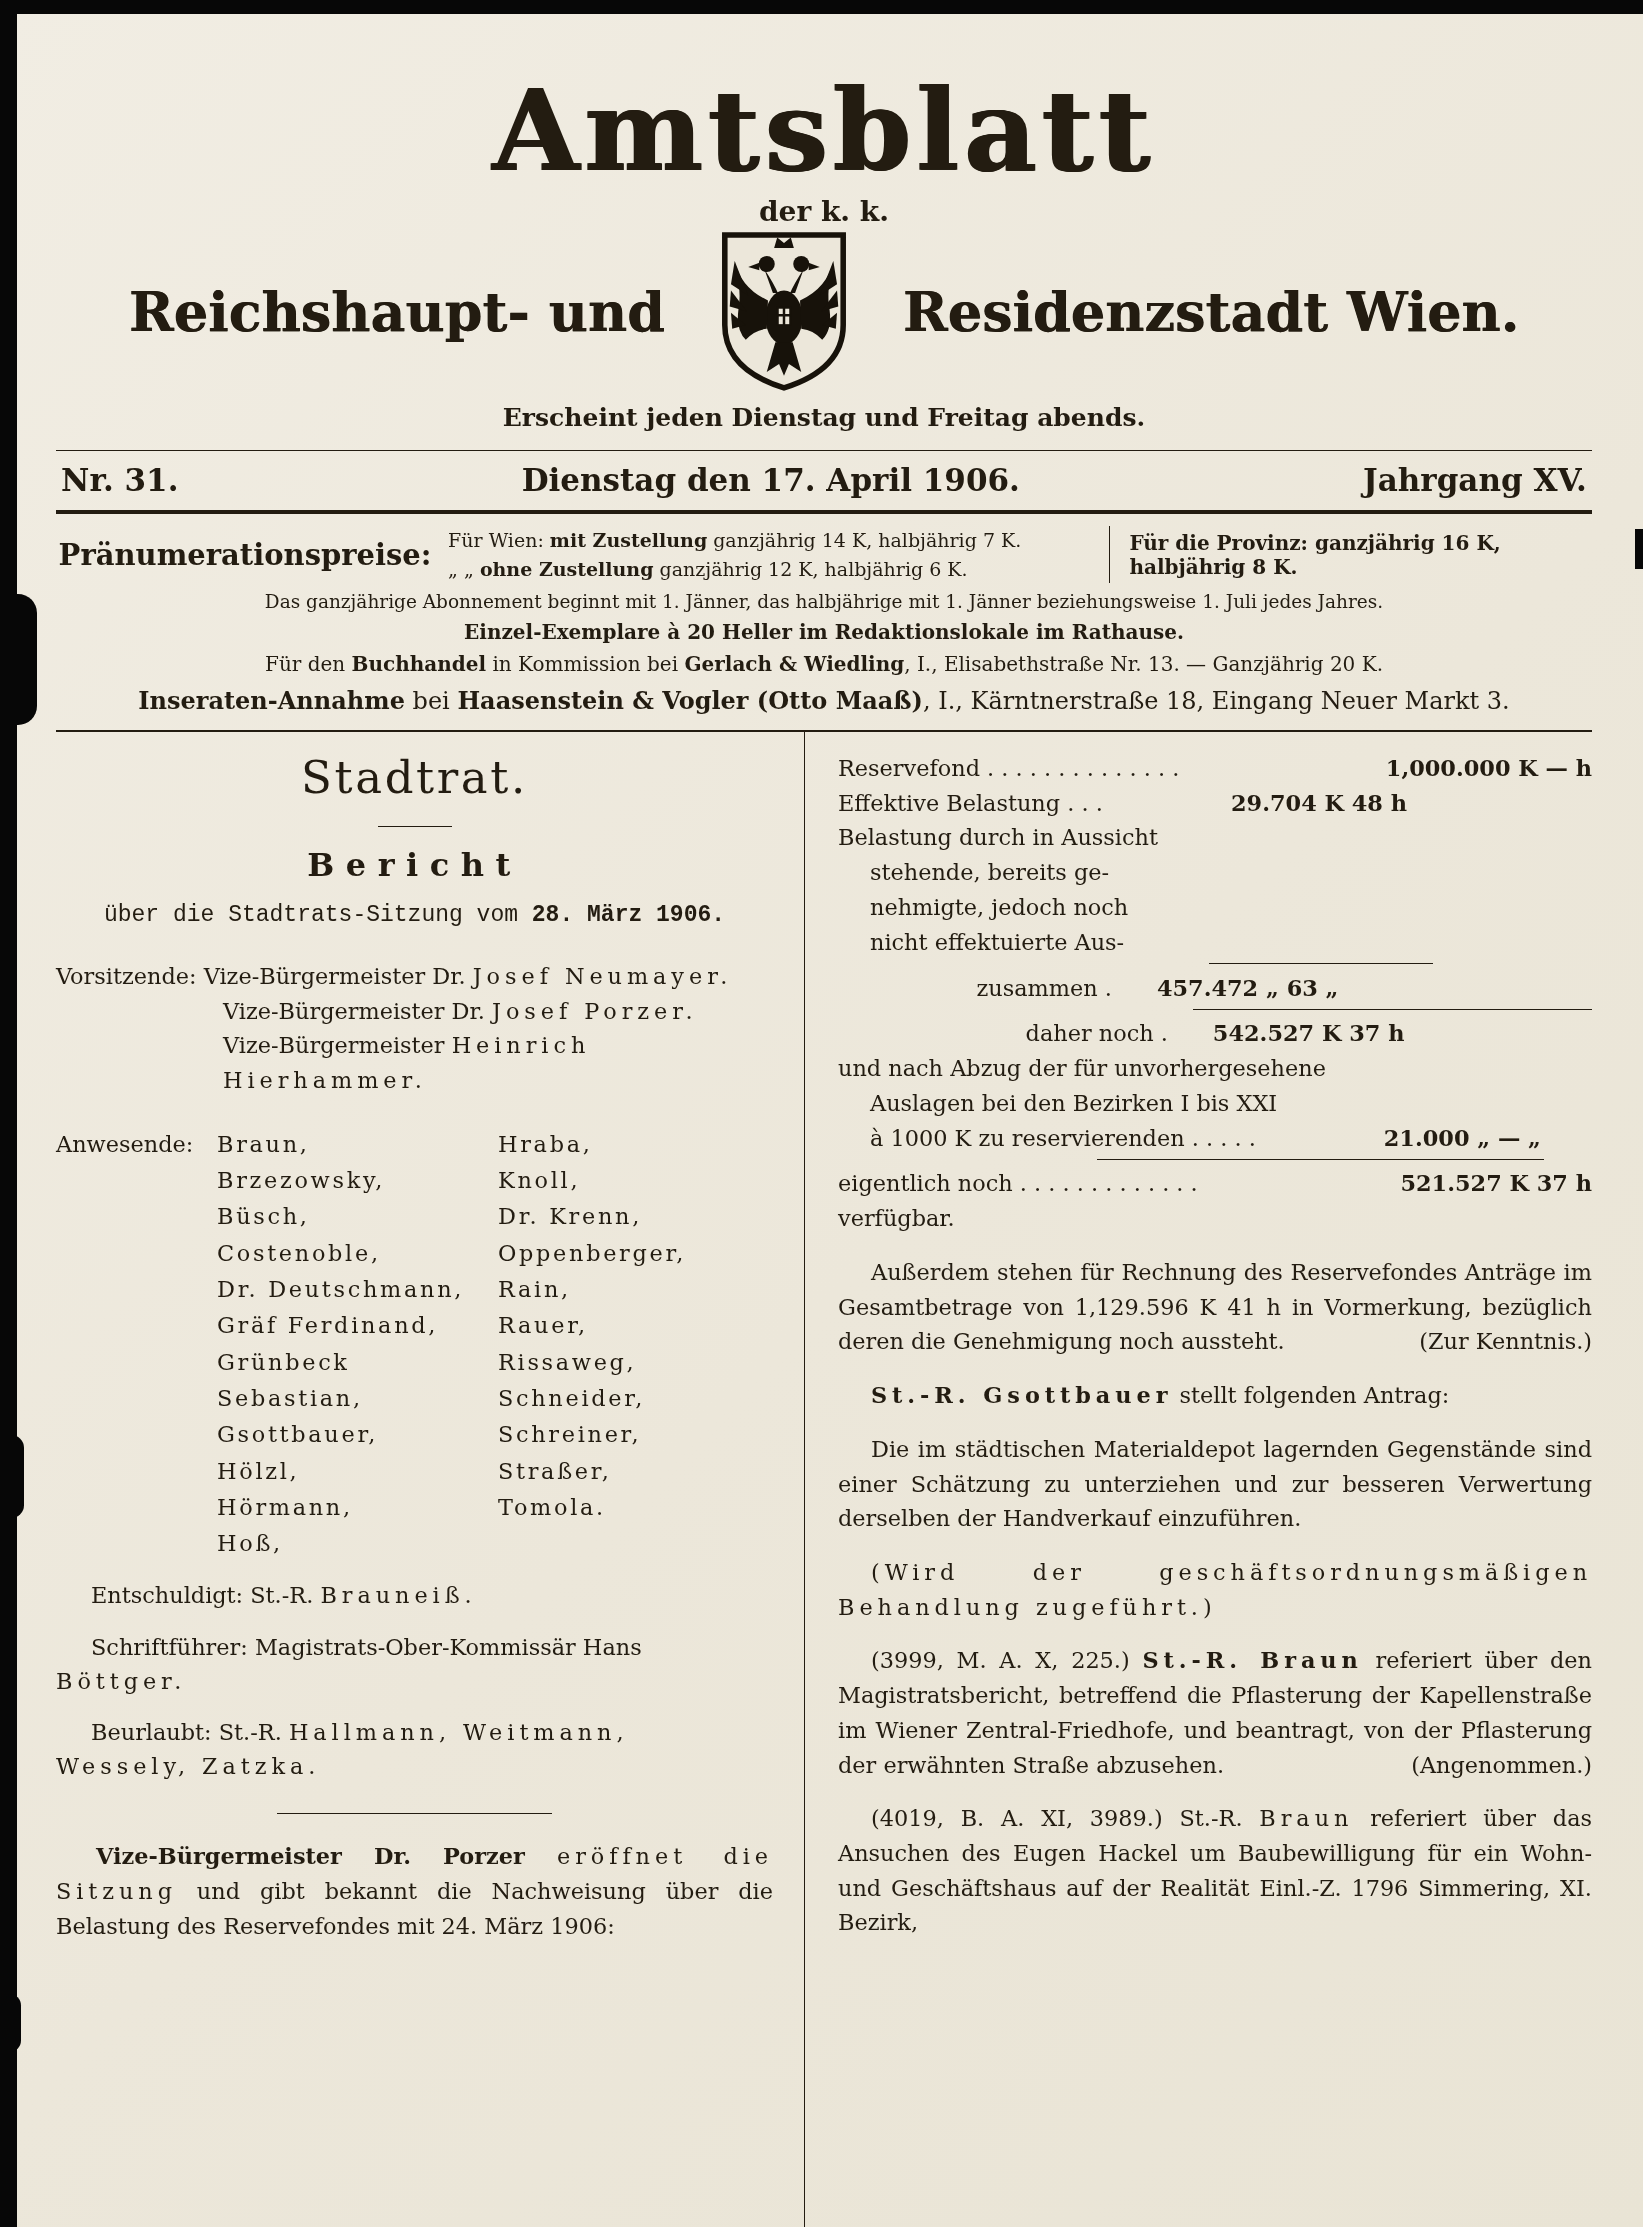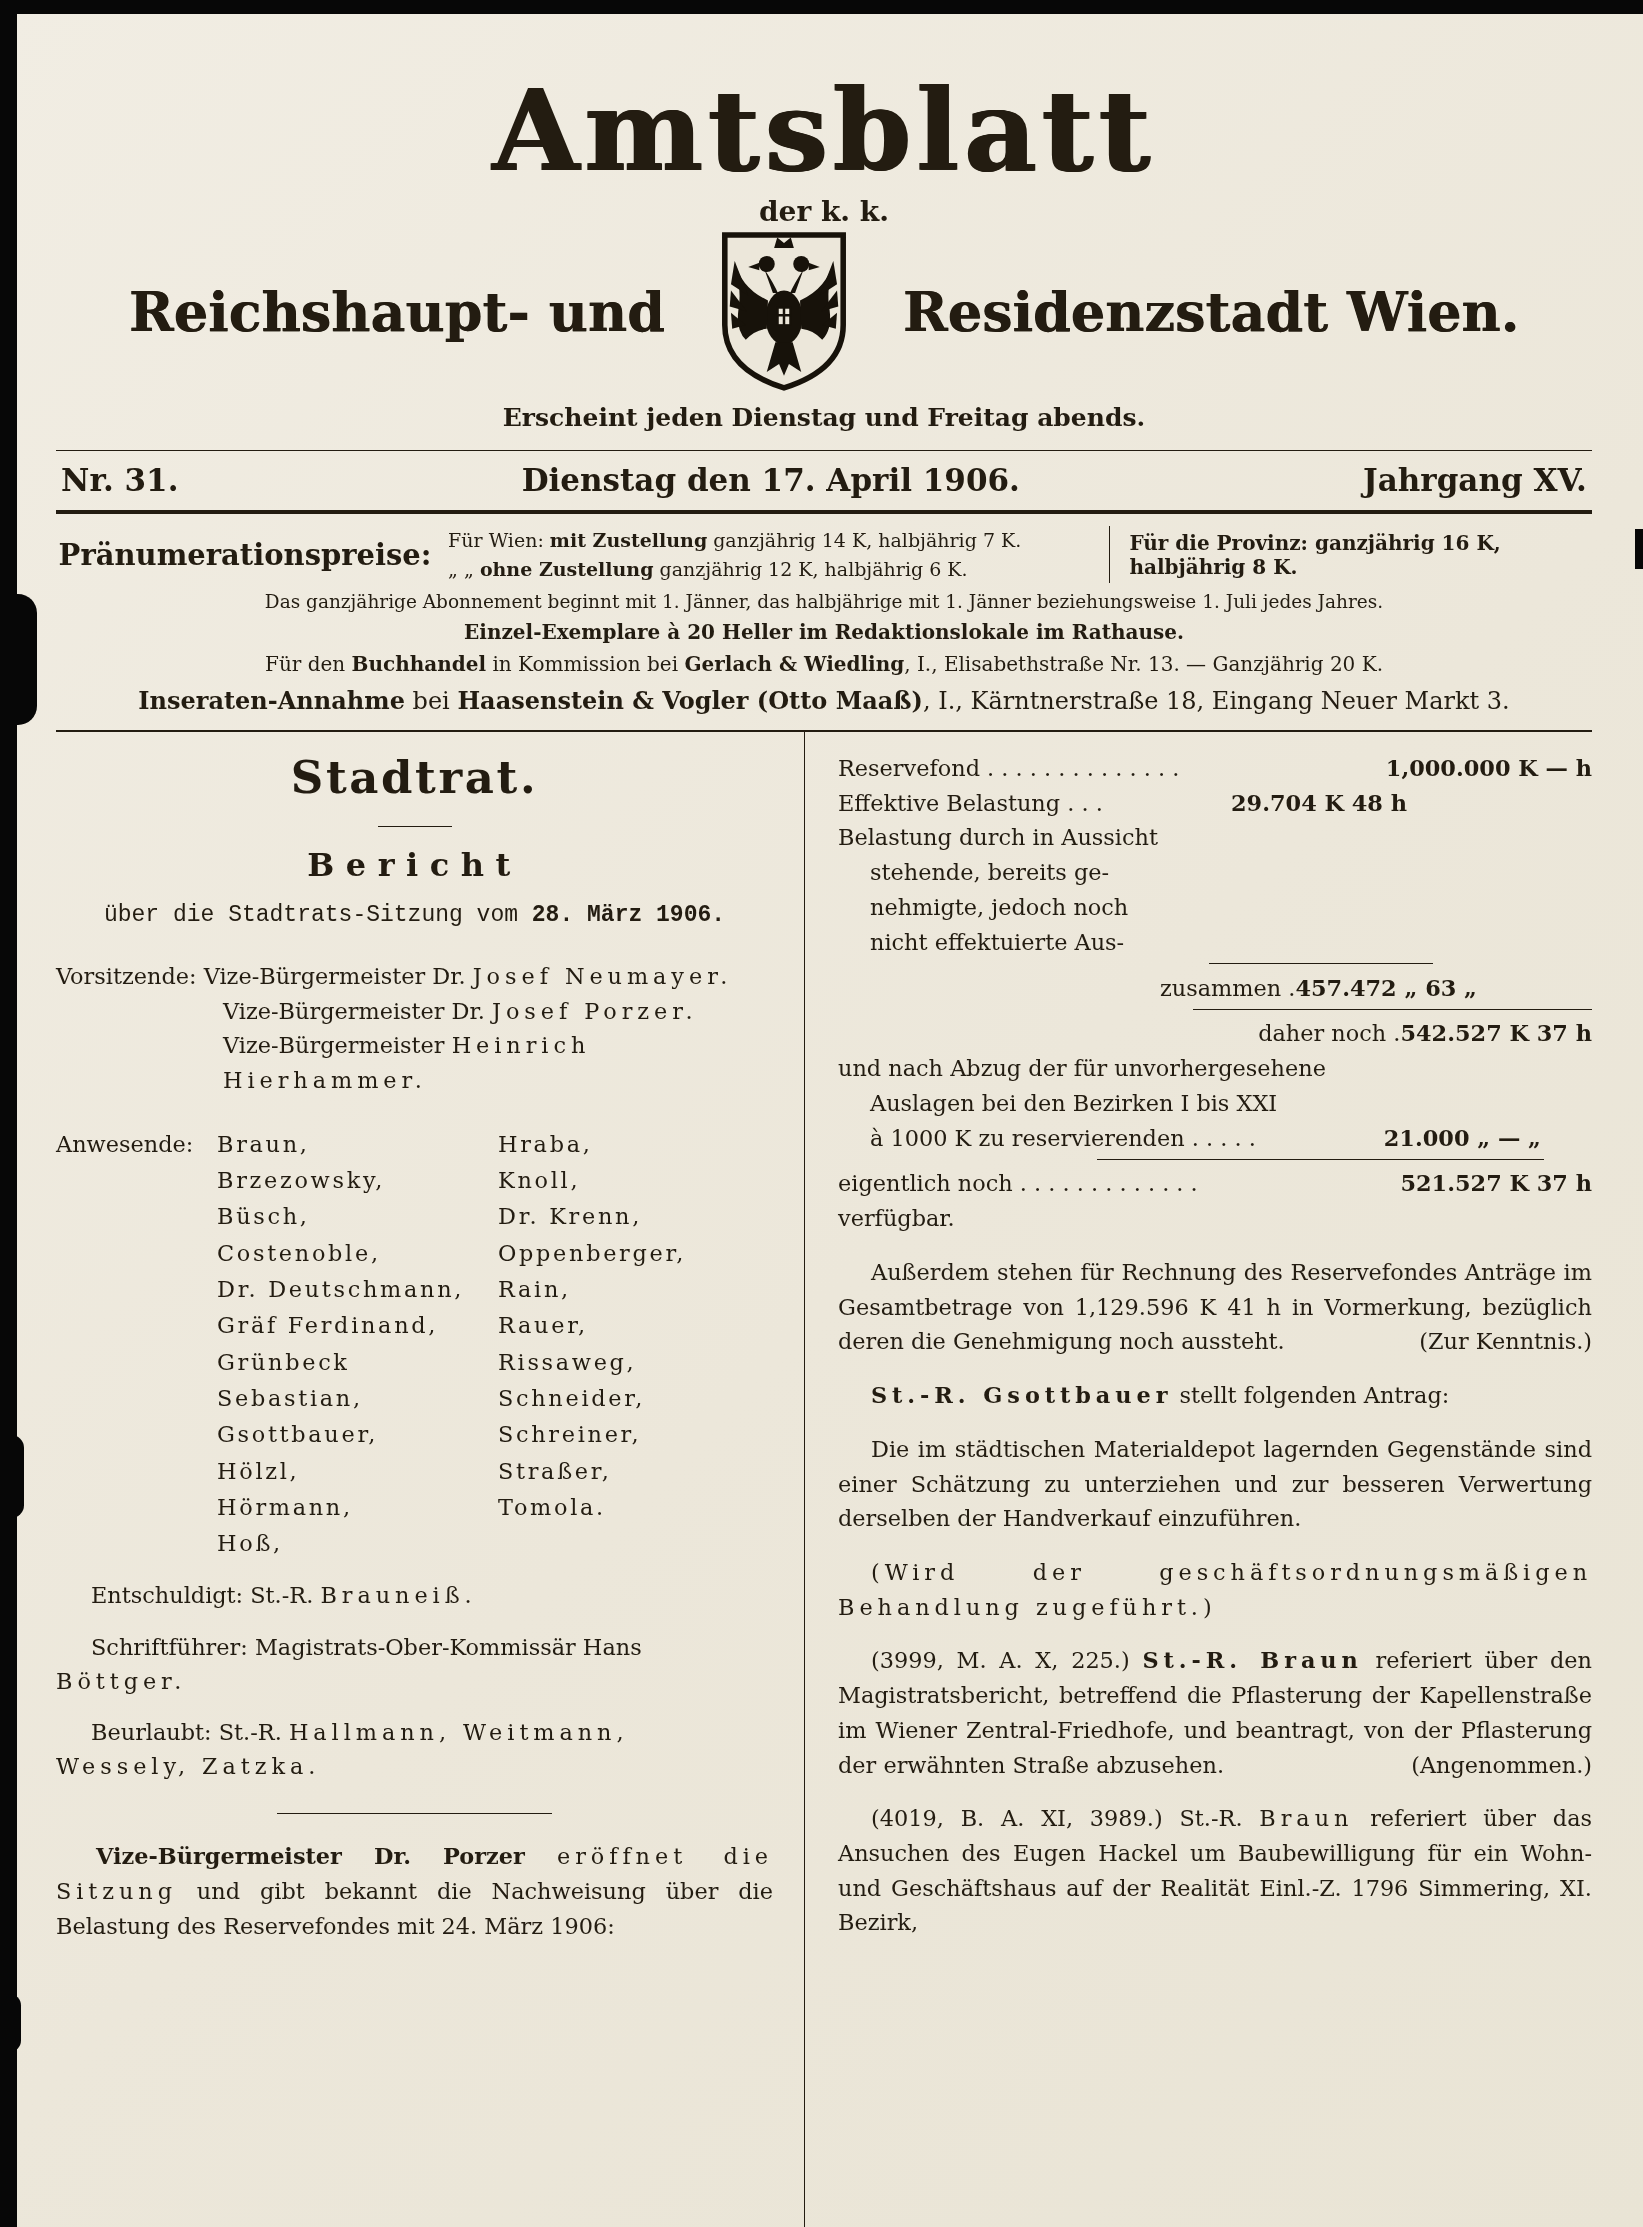--- a/index.html
+++ b/index.html
@@ -52,41 +52,41 @@
   .abo{font-size:18.5px;}
   .einzel{font-size:20px;}
   .buch{font-size:20px;}
   .inserate{font-size:24px;margin-top:10.2px;}
 
   
   .columns{display:flex;align-items:stretch;min-height:1531px;}
   .col-l{width:749px;padding:19px 31px 0 0;border-right:1.9px solid currentColor;box-sizing:border-box;}
   .col-r{flex:1;padding:19px 0 0 33px;font-size:22.4px;line-height:1.55;}
 
-  .stadtrat{text-align:center;font-size:45px;font-weight:bold;letter-spacing:2.6px;}
+  .stadtrat{text-align:center;font-size:45px;font-weight:normal;letter-spacing:2.6px;}
   .mini-rule{width:74px;border-top:1.9px solid currentColor;margin:22px auto 19px;}
   .bericht{text-align:center;font-size:32px;font-weight:bold;letter-spacing:11.5px;}
   .sitzung{text-align:center;font-size:23px;margin-top:18px;font-family:Liberation Mono, monospace;}
 
   .chairs{margin-top:31px;font-size:22.4px;line-height:1.55;}
   .chair-line.cont{padding-left:167px;}
 
   .attendees{margin-top:28px;font-size:22.4px;line-height:1.62;display:flex;}
   .att-label{width:161px;flex:0 0 auto;}
   .att-col{width:281px;flex:0 0 auto;}
   .att-col.second{width:auto;}
   .att-name{letter-spacing:0.12em;}
 
   .para{font-size:22.4px;line-height:1.5;margin-top:18px;text-indent:35px;}
   .mid-rule{width:275px;border-top:1.6px solid currentColor;margin:29px auto 25.6px;}
   .opening{font-size:22.4px;line-height:1.55;text-align:justify;text-indent:40px;}
 
   
   .frow{display:flex;justify-content:space-between;align-items:baseline;}
-  .frow.end{justify-content:flex-end;}
+  .frow.end{justify-content:center;gap:45px;}
   .famt{white-space:nowrap;font-weight:bold;}
   .famt.inner{margin-right:185px;}
   .famt.inner2{margin-right:115px;}
   .famt.outer2{margin-right:51px;}
   .flabel.ind,.fline.ind{padding-left:32px;}
   .frule{border-top:1.6px solid currentColor;margin:3.8px 0 6.4px;}
   .frule.r1{margin-left:371px;width:224px;}
   .frule.r2{margin-left:355px;width:399px;}
   .frule.r3{margin-left:259px;width:447px;}
 

